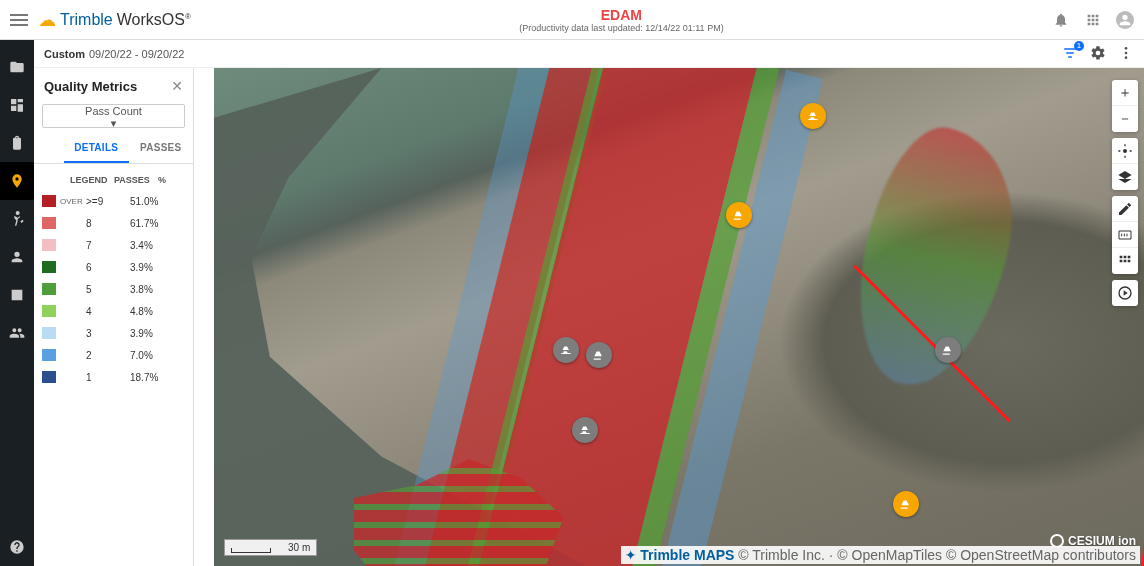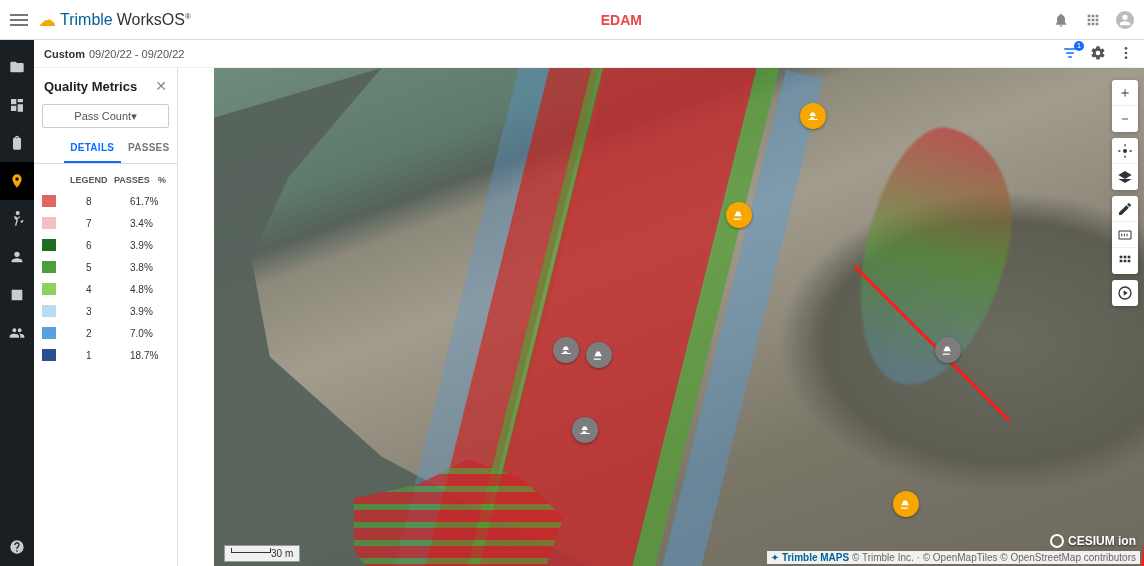--- a/index.html
+++ b/index.html
@@ -29,25 +29,25 @@
 .filter-badge { position: absolute; top: -4px; right: -6px; background: #0d6efd; color: #fff; font-size: 8px; width: 10px; height: 10px; border-radius: 50%; display: flex; align-items: center; justify-content: center; }
 
 
 .rail { position: absolute; left: 0; top: 40px; bottom: 0; width: 34px; background: #1a1f24; display: flex; flex-direction: column; align-items: center; padding-top: 8px; gap: 0; }
 .rail .ritem { width: 34px; height: 38px; display: flex; align-items: center; justify-content: center; color: #ccc; cursor: pointer; }
 .rail .ritem.active { background: #000; }
 .rail .ritem .pin { color: #f7a700; }
 .rail .spacer { flex: 1; }
 
 
-.panel { position: absolute; left: 34px; top: 68px; width: 144px; bottom: 0; background: #fff; border-right: 1px solid #ddd; display: flex; flex-direction: column; }
+.panel { position: absolute; left: 34px; top: 68px; width: 160px; bottom: 0; background: #fff; border-right: 1px solid #ddd; display: flex; flex-direction: column; }
 .panel-head { display: flex; align-items: center; padding: 10px 10px 6px; }
 .panel-head h3 { font-size: 13px; font-weight: 700; color: #222; }
 .panel-head .close { margin-left: auto; color: #888; cursor: pointer; font-size: 14px; }
-.dropdown { margin: 4px 8px 6px; height: 24px; border: 1px solid #ccc; border-radius: 2px; display: flex; align-items: center; padding: 0 6px; font-size: 11px; color: #555; justify-content: center; cursor: pointer; }
+.dropdown { margin: 4px 8px 6px; height: 24px; border: 1px solid #ccc; border-radius: 2px; display: flex; align-items: center; padding: 0 6px; font-size: 11px; color: #555; justify-content: space-between; cursor: pointer; flex-direction: column; }
 .tabs { display: flex; border-bottom: 1px solid #ddd; }
 .tab { flex: 1; text-align: center; font-size: 10px; font-weight: 700; padding: 8px 0; color: #777; cursor: pointer; letter-spacing: .3px; }
 .tab.active { color: #0d6efd; border-bottom: 2px solid #0d6efd; margin-left: 30px; }
 .legend-table { padding: 6px 8px; font-size: 10px; }
 .legend-head, .legend-row { display: flex; align-items: center; padding: 5px 0; }
 .legend-head { font-weight: 700; color: #555; text-transform: uppercase; font-size: 9px; margin-left: 28px; }
 .col-swatch { width: 44px; display: flex; align-items: center; gap: 4px; }
 .col-pass { width: 44px; }
 .col-pct { flex: 1; }
 .swatch { width: 14px; height: 12px; }
@@ -89,26 +89,26 @@
 .marker.grey { background: #7d7d7d; color: #fff; }
 .marker.grey::after { border-top-color: #7d7d7d; }
 .marker svg { width: 14px; height: 14px; fill: #fff; }
 
 
 .map-controls { position: absolute; right: 6px; top: 12px; display: flex; flex-direction: column; gap: 6px; }
 .mc-group { background: #fff; border-radius: 3px; box-shadow: 0 1px 4px rgba(0,0,0,.25); display: flex; flex-direction: column; }
 .mc-btn { width: 26px; height: 26px; display: flex; align-items: center; justify-content: center; cursor: pointer; color: #333; font-size: 14px; border-bottom: 1px solid #eee; }
 .mc-btn:last-child { border-bottom: none; }
 
-.scale-bar { position: absolute; left: 10px; bottom: 4px; background: rgba(255,255,255,.9); padding: 2px 6px; font-size: 10px; display: flex; align-items: flex-start; gap: 0; border: 1px solid #999; }
+.scale-bar { position: absolute; left: 10px; bottom: 10px; background: rgba(255,255,255,.9); padding: 2px 6px; font-size: 10px; display: flex; align-items: flex-end; gap: 17px; border: 1px solid #999; }
 .scale-line { width: 40px; height: 5px; border: 1px solid #333; border-top: none; }
 
 .cesium { position: absolute; right: 8px; bottom: 18px; color: #fff; font-size: 12px; font-weight: 700; display: flex; align-items: center; gap: 4px; text-shadow: 0 1px 2px rgba(0,0,0,.6); }
 .cesium .globe { width: 14px; height: 14px; border: 2px solid #fff; border-radius: 50%; position: relative; }
-.attrib { position: absolute; right: 4px; bottom: 2px; background: rgba(255,255,255,.9); padding: 1px 4px; font-size: 10px; color: #005F9E; }
+.attrib { position: absolute; right: 4px; bottom: 2px; background: rgba(255,255,255,.9); padding: 1px 4px; font-size: 14px; color: #005F9E; }
 .attrib .tm { font-weight: 700; }
 .attrib .grey { color: #666; }
 
 svg.icon { width: 16px; height: 16px; fill: currentColor; }
 </style>
 </head>
 <body>
 
 <div class="topbar">
   <div class="hamburger">
@@ -116,20 +116,21 @@
       <span></span>
       <span></span>
     </div>
   <div class="brand">
     <span class="cloud">☁</span>
     <span class="trimble">Trimble</span>
     <span class="worksos"><span>WorksOS</span><sup>®</sup></span>
   </div>
   <div class="center-title">
     <div class="proj">EDAM</div>
+    <div class="upd">(Productivity data last updated: 12/14/22 01:11 PM)</div>
   </div>
   <div class="right-icons">
     <div class="ic">
       <svg class="icon" viewBox="0 0 24 24">
           <path d="M12 22a2 2 0 0 0 2-2h-4a2 2 0 0 0 2 2zm6-6V11c0-3.07-1.63-5.64-4.5-6.32V4a1.5 1.5 0 1 0-3 0v.68C7.63 5.36 6 7.92 6 11v5l-2 2v1h16v-1l-2-2z"></path>
         </svg>
     </div>
     <div class="ic">
       <svg class="icon" viewBox="0 0 24 24">
           <path d="M4 4h4v4H4zm6 0h4v4h-4zm6 0h4v4h-4zM4 10h4v4H4zm6 0h4v4h-4zm6 0h4v4h-4zM4 16h4v4H4zm6 0h4v4h-4zm6 0h4v4h-4z"></path>
@@ -230,20 +231,28 @@
     <div class="tab active">DETAILS</div>
     <div class="tab">PASSES</div>
   </div>
   <div class="legend-table">
     <div class="legend-head">
       <div class="col-swatch">LEGEND</div>
       <div class="col-pass">PASSES</div>
       <div class="col-pct">%</div>
     </div>
     <div id="legend-rows">
+        <div class="legend-row">
+          <div class="col-swatch">
+            <span class="swatch" style="background:#b31f22"></span>
+            <span class="ov-label">OVER</span>
+          </div>
+          <div class="col-pass">&gt;=9</div>
+          <div class="col-pct">51.0%</div>
+        </div>
         <div class="legend-row">
           <div class="col-swatch">
             <span class="swatch" style="background:#e06666"></span>
           </div>
           <div class="col-pass">8</div>
           <div class="col-pct">61.7%</div>
         </div>
         <div class="legend-row">
           <div class="col-swatch">
             <span class="swatch" style="background:#f4bfc2"></span>

